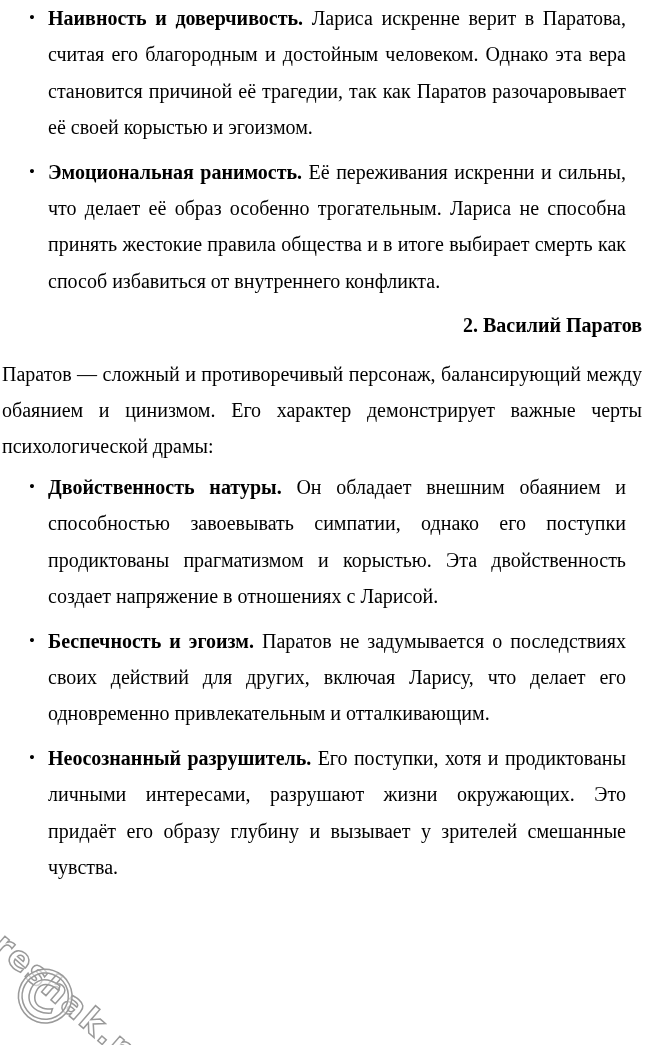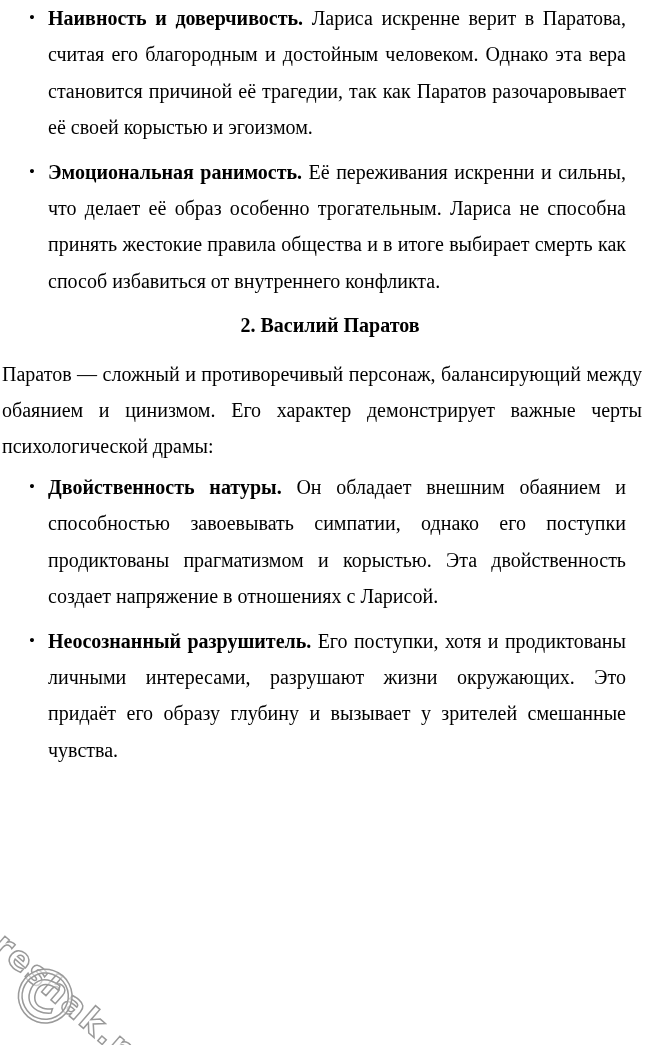--- a/index.html
+++ b/index.html
@@ -19,21 +19,21 @@
   }
   .doc {
     padding: 0 4px 0 2px;
   }
   p {
     margin: 0 0 4px 0;
     text-align: justify;
   }
   p.heading {
     font-weight: bold;
-    text-align: center;
+    text-align: right;
     margin: 4px 0 12px 16px;
   }
   ul.blist {
     margin: 0;
     padding: 0 0 0 46px;
     list-style: none;
   }
   ul.blist li {
     position: relative;
     text-align: justify;
@@ -99,20 +99,22 @@
       <span>Её переживания искренни и сильны, что делает её образ особенно трогательным. Лариса не способна принять жестокие правила общества и в итоге выбирает смерть как способ избавиться от внутреннего конфликта.</span></li>
   </ul>
 
   <p class="heading">2. Василий Паратов</p>
 
   <p>Паратов — сложный и противоречивый персонаж, балансирующий между обаянием и цинизмом. Его характер демонстрирует важные черты психологической драмы:</p>
 
   <ul class="blist">
     <li><span class="lead">Двойственность натуры.</span>
       <span>Он обладает внешним обаянием и способностью завоевывать симпатии, однако его поступки продиктованы прагматизмом и корыстью. Эта двойственность создает напряжение в отношениях с Ларисой.</span></li>
+    <li><span class="lead">Беспечность и эгоизм.</span>
+      <span>Паратов не задумывается о последствиях своих действий для других, включая Ларису, что делает его одновременно привлекательным и отталкивающим.</span></li>
     <li><span class="lead">Неосознанный разрушитель.</span>
       <span>Его поступки, хотя и продиктованы личными интересами, разрушают жизни окружающих. Это придаёт его образу глубину и вызывает у зрителей смешанные чувства.</span></li>
   </ul>
 
 
 
 </div>
 
 <div class="watermark">
   <span class="wm-text">reshak.ru</span>

